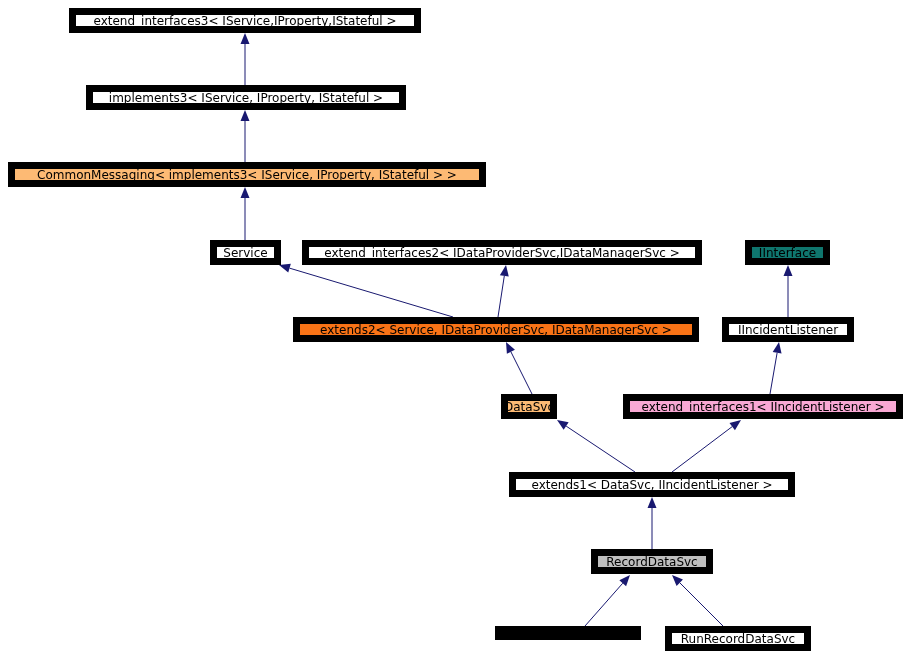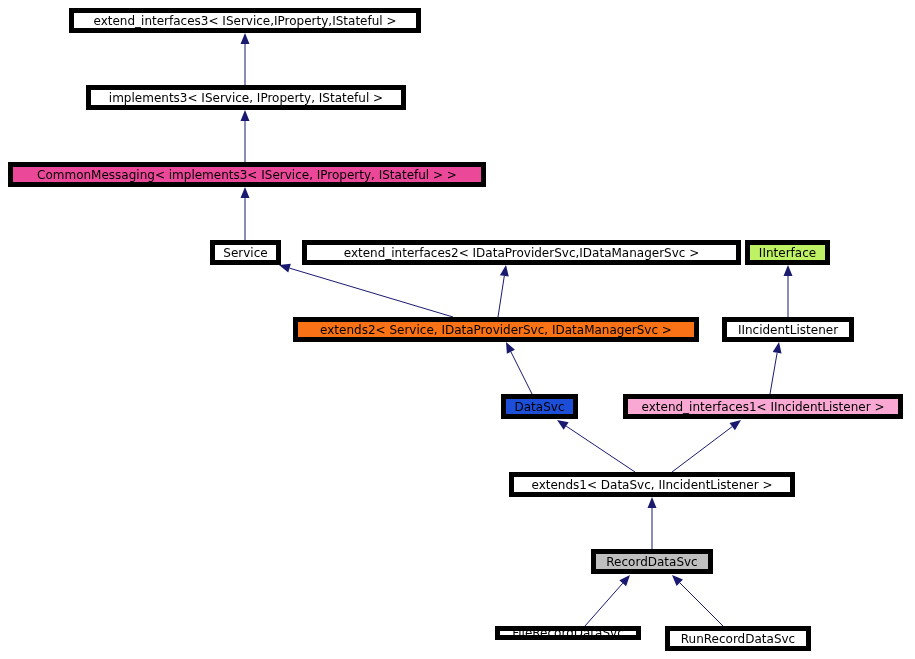--- a/index.html
+++ b/index.html
@@ -19,21 +19,21 @@
     position: absolute;
     left: 0;
     top: 0;
     width: 915px;
     height: 659px;
     pointer-events: none;
   }
   .node {
     position: absolute;
     box-sizing: border-box;
-    border: 5px solid #0ea5e9;
+    border: 7px solid #0ea5e9;
     background: #ffffff;
     color: #000000;
     display: flex;
     align-items: center;
     justify-content: center;
     font-size: 12px;
     line-height: 1;
     white-space: nowrap;
     cursor: pointer;
   }
@@ -103,39 +103,39 @@
         <polygon points="672,575 682.9601551083914,579.5961940777125 676.5961940777125,585.9601551083914" fill="#191970"></polygon>
       </g>
     </svg>
   <div id="nodes-layer">
       <div class="node" style="left: 69px; top: 8px; width: 352px; height: 25px; border-color: rgb(0, 0, 0); background: rgb(255, 255, 255);">
         <span class="label">extend_interfaces3&lt; IService,IProperty,IStateful &gt;</span>
       </div>
       <div class="node" style="left: 86px; top: 85px; width: 320px; height: 25px; border-color: rgb(0, 0, 0); background: rgb(255, 255, 255);">
         <span class="label">implements3&lt; IService, IProperty, IStateful &gt;</span>
       </div>
-      <div class="node" style="left: 8px; top: 162px; width: 478px; height: 25px; border-color: rgb(0, 0, 0); background: #ec4899;">
+      <div class="node" style="left: 8px; top: 162px; width: 478px; height: 25px; border-color: rgb(0, 0, 0); background: #fdba74;">
         <span class="label">CommonMessaging&lt; implements3&lt; IService, IProperty, IStateful &gt; &gt;</span>
       </div>
       <div class="node" style="left: 210px; top: 240px; width: 71px; height: 25px; border-color: rgb(0, 0, 0); background: rgb(255, 255, 255);">
         <span class="label">Service</span>
       </div>
-      <div class="node" style="left: 302px; top: 240px; width: 439px; height: 25px; border-color: rgb(0, 0, 0); background: rgb(255, 255, 255);">
+      <div class="node" style="left: 302px; top: 240px; width: 400px; height: 25px; border-color: rgb(0, 0, 0); background: rgb(255, 255, 255);">
         <span class="label">extend_interfaces2&lt; IDataProviderSvc,IDataManagerSvc &gt;</span>
       </div>
-      <div class="node" style="left: 745px; top: 240px; width: 85px; height: 25px; border-color: rgb(0, 0, 0); background: #bef264;">
+      <div class="node" style="left: 745px; top: 240px; width: 85px; height: 25px; border-color: rgb(0, 0, 0); background: #0f766e;">
         <span class="label">IInterface</span>
       </div>
       <div class="node" style="left: 293px; top: 317px; width: 406px; height: 25px; border-color: rgb(0, 0, 0); background: #f97316;">
         <span class="label">extends2&lt; Service, IDataProviderSvc, IDataManagerSvc &gt;</span>
       </div>
       <div class="node" style="left: 722px; top: 317px; width: 132px; height: 25px; border-color: rgb(0, 0, 0); background: rgb(255, 255, 255);">
         <span class="label">IIncidentListener</span>
       </div>
-      <div class="node" style="left: 501px; top: 394px; width: 77px; height: 25px; border-color: rgb(0, 0, 0); background: #1d4ed8;">
+      <div class="node" style="left: 501px; top: 394px; width: 56px; height: 25px; border-color: rgb(0, 0, 0); background: #fdba74;">
         <span class="label">DataSvc</span>
       </div>
       <div class="node" style="left: 623px; top: 394px; width: 280px; height: 25px; border-color: rgb(0, 0, 0); background: #f9a8d4;">
         <span class="label">extend_interfaces1&lt; IIncidentListener &gt;</span>
       </div>
       <div class="node" style="left: 509px; top: 472px; width: 286px; height: 25px; border-color: rgb(0, 0, 0); background: rgb(255, 255, 255);">
         <span class="label">extends1&lt; DataSvc, IIncidentListener &gt;</span>
       </div>
       <div class="node highlight" style="left: 591px; top: 549px; width: 122px; height: 25px; border-color: rgb(0, 0, 0); background: rgb(191, 191, 191);">
         <span class="label">RecordDataSvc</span>

